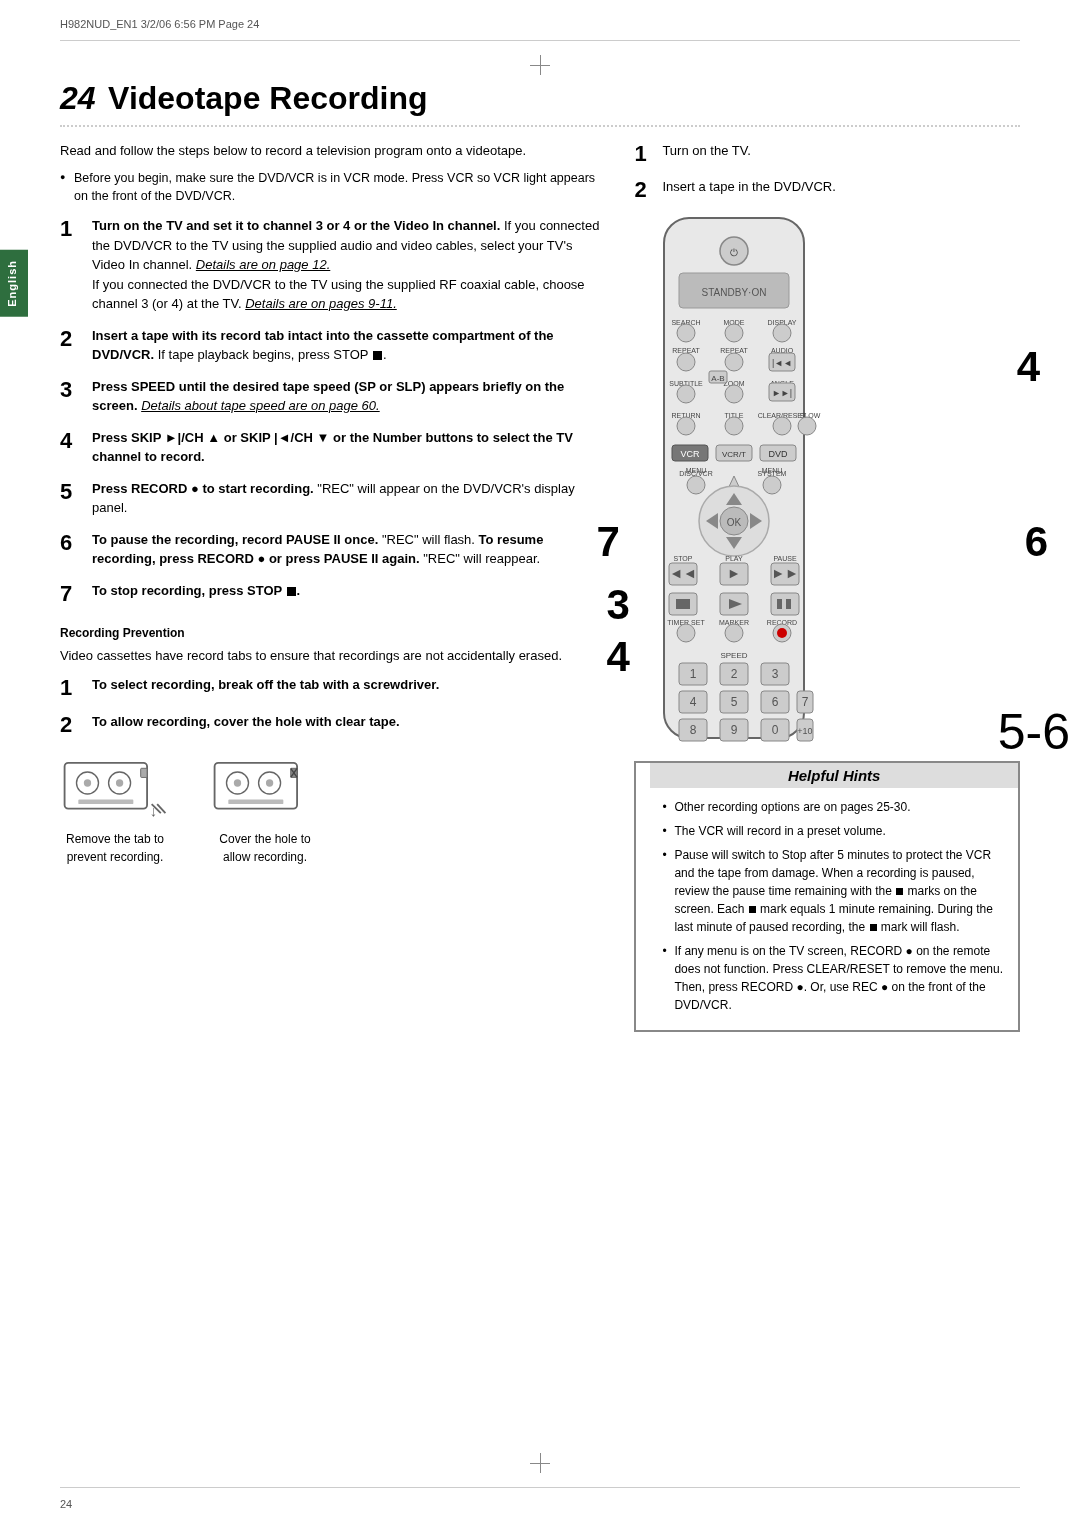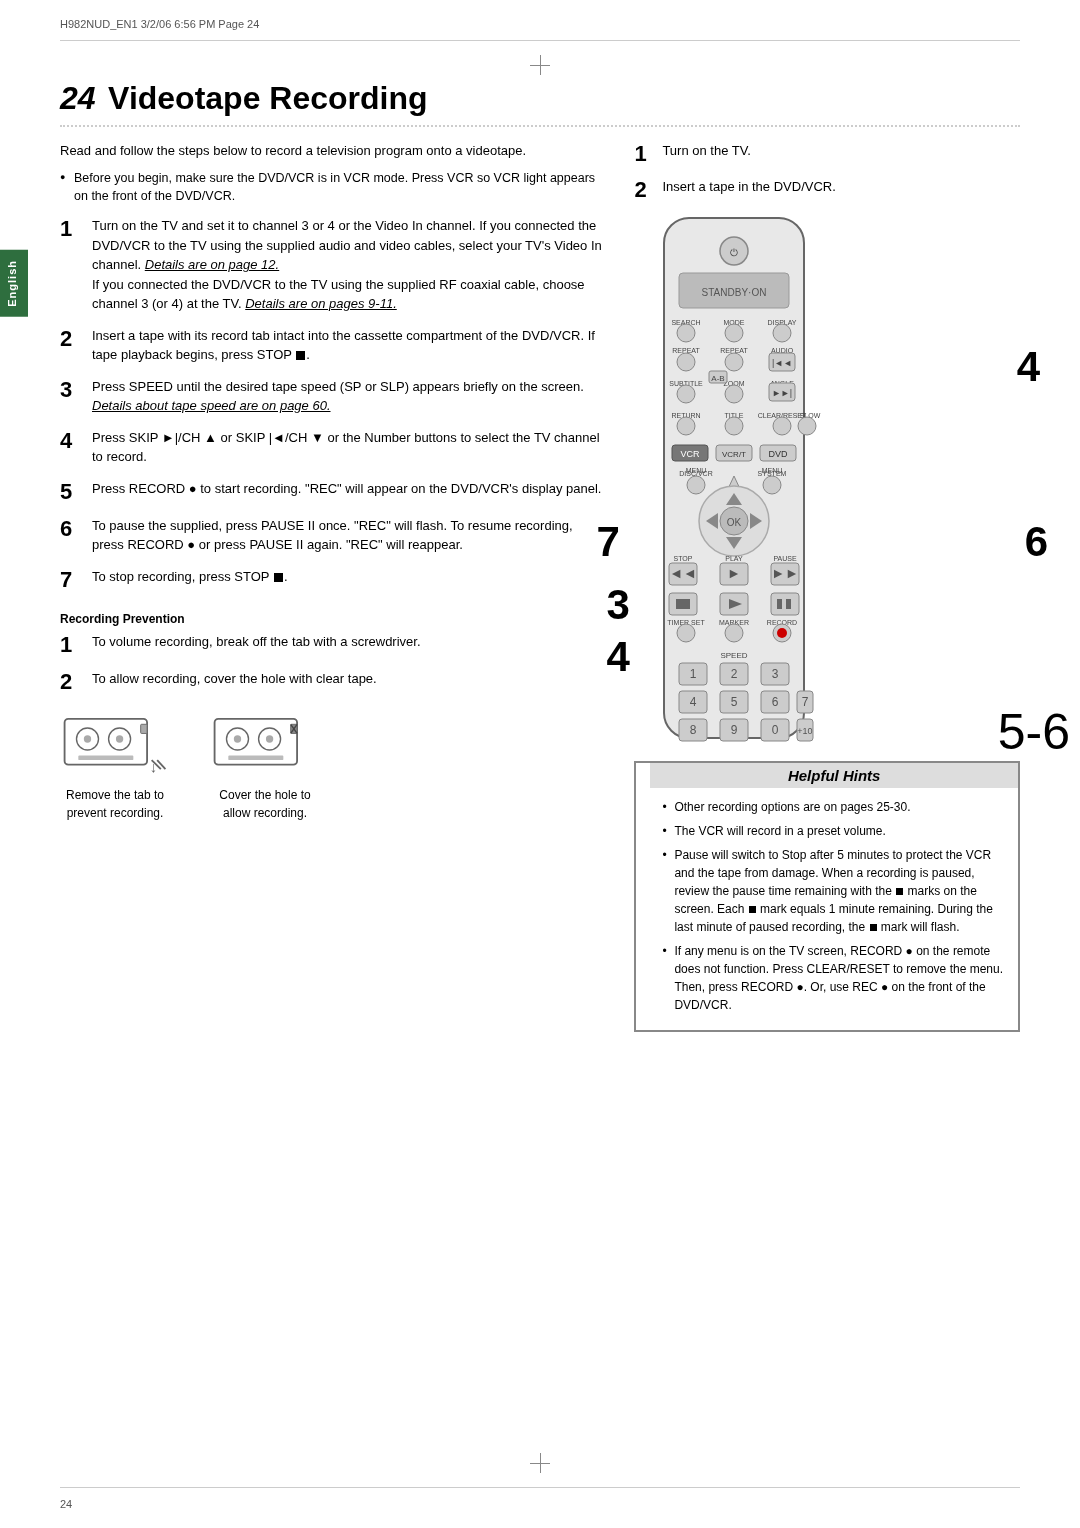--- a/index.html
+++ b/index.html
@@ -137,21 +137,21 @@
       min-width: 22px;
       line-height: 1.1;
       margin-top: 1px;
     }
     .step-content {
       font-size: 13px;
       line-height: 1.5;
       flex: 1;
     }
     .step-content b {
-      font-weight: normal;
+      font-weight: bold;
     }
     .step-content i {
       font-style: italic;
       text-decoration: underline;
     }
 
     
     .right-step-inline {
       display: flex;
       gap: 8px;
@@ -346,39 +346,40 @@
         <div class="step-num">5</div>
         <div class="step-content">
           <b>Press RECORD ● to start recording.</b>
           <span> "REC" will appear on the DVD/VCR's display panel.</span>
         </div>
       </div>
 
       <div class="step">
         <div class="step-num">6</div>
         <div class="step-content">
-          <b>To pause the supplied, press PAUSE II once.</b>
+          <b>To pause the recording, record PAUSE II once.</b>
           <span> "REC" will flash. <b>To resume recording, press RECORD ● or press PAUSE II again.</b> "REC" will reappear.</span>
         </div>
       </div>
 
       <div class="step">
         <div class="step-num">7</div>
         <div class="step-content">
           <b>To stop recording, press STOP <span class="stop-square"></span>.</b>
         </div>
       </div>
 
       <div class="rec-prev-section">
         <div class="rec-prev-title">Recording Prevention</div>
+        <p class="rec-prev-text">Video cassettes have record tabs to ensure that recordings are not accidentally erased.</p>
 
         <div class="step">
           <div class="step-num">1</div>
           <div class="step-content">
-            <b>To volume recording, break off the tab with a screwdriver.</b>
+            <b>To select recording, break off the tab with a screwdriver.</b>
           </div>
         </div>
 
         <div class="step">
           <div class="step-num">2</div>
           <div class="step-content">
             <b>To allow recording, cover the hole with clear tape.</b>
           </div>
         </div>
 

